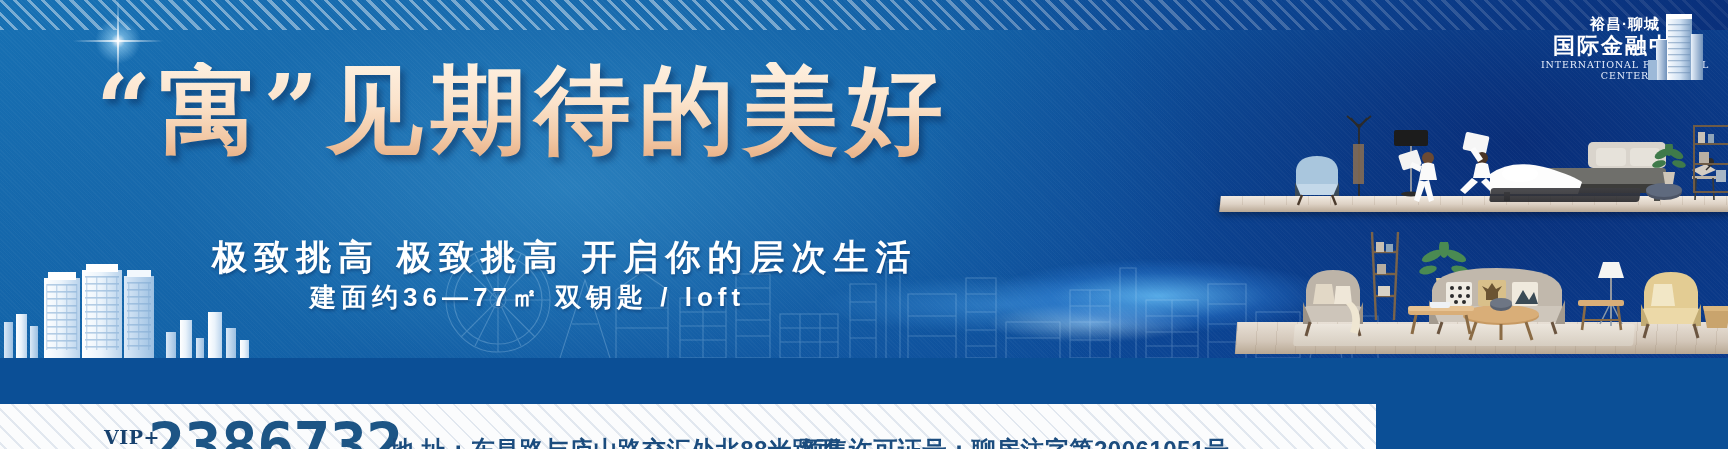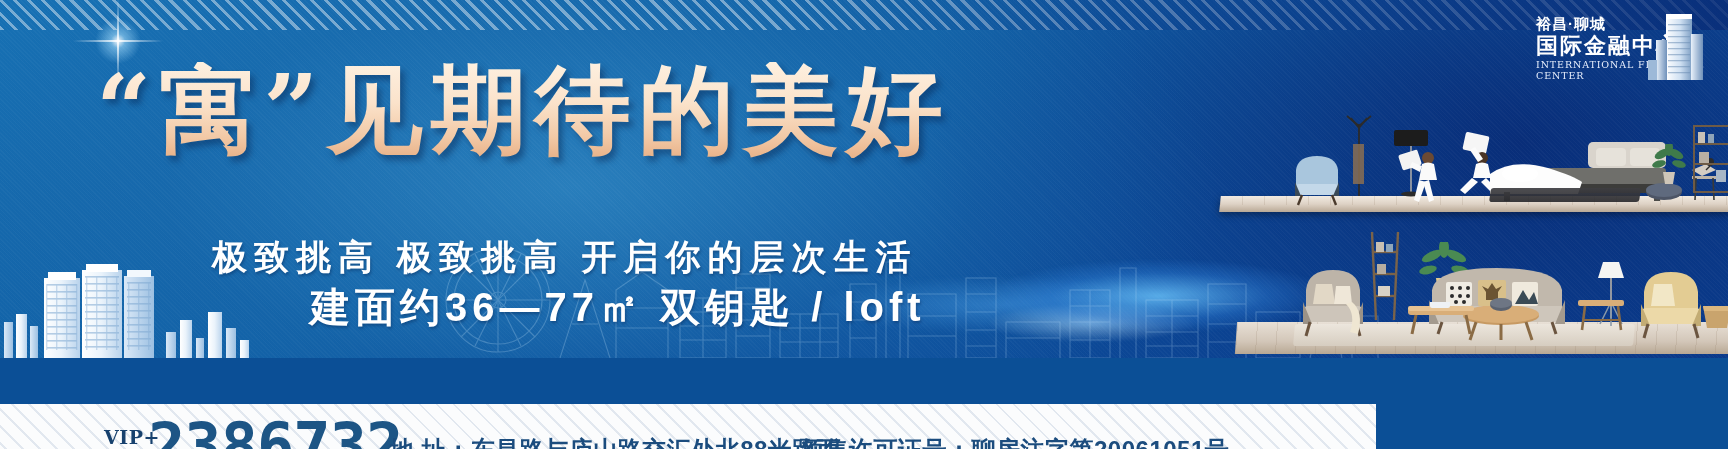--- a/index.html
+++ b/index.html
@@ -134,34 +134,34 @@
     font-size: 35px;
     font-weight: 700;
     letter-spacing: 7px;
     color: #ffffff;
     white-space: nowrap;
     text-shadow: 1px 2px 3px rgba(4,35,80,0.40);
   }
   .sub2 {
     position: absolute;
     left: 310px; top: 280px;
-    font-size: 40px;
+    font-size: 26px;
     font-weight: 700;
     letter-spacing: 5px;
     color: #ffffff;
     white-space: nowrap;
     text-shadow: 1px 2px 3px rgba(4,35,80,0.40);
   }
 
   
   .logo {
     position: absolute;
     right: 14px; top: 16px;
     width: 180px;
-    text-align: left;
+    text-align: center;
     color: #ffffff;
   }
   .logo-building {
     position: absolute;
     right: 6px; top: -6px;
     width: 62px; height: 72px;
   }
   .logo-building svg { display:block; width:100%; height:100%; }
   .logo-l1 {
     font-size: 15px;

